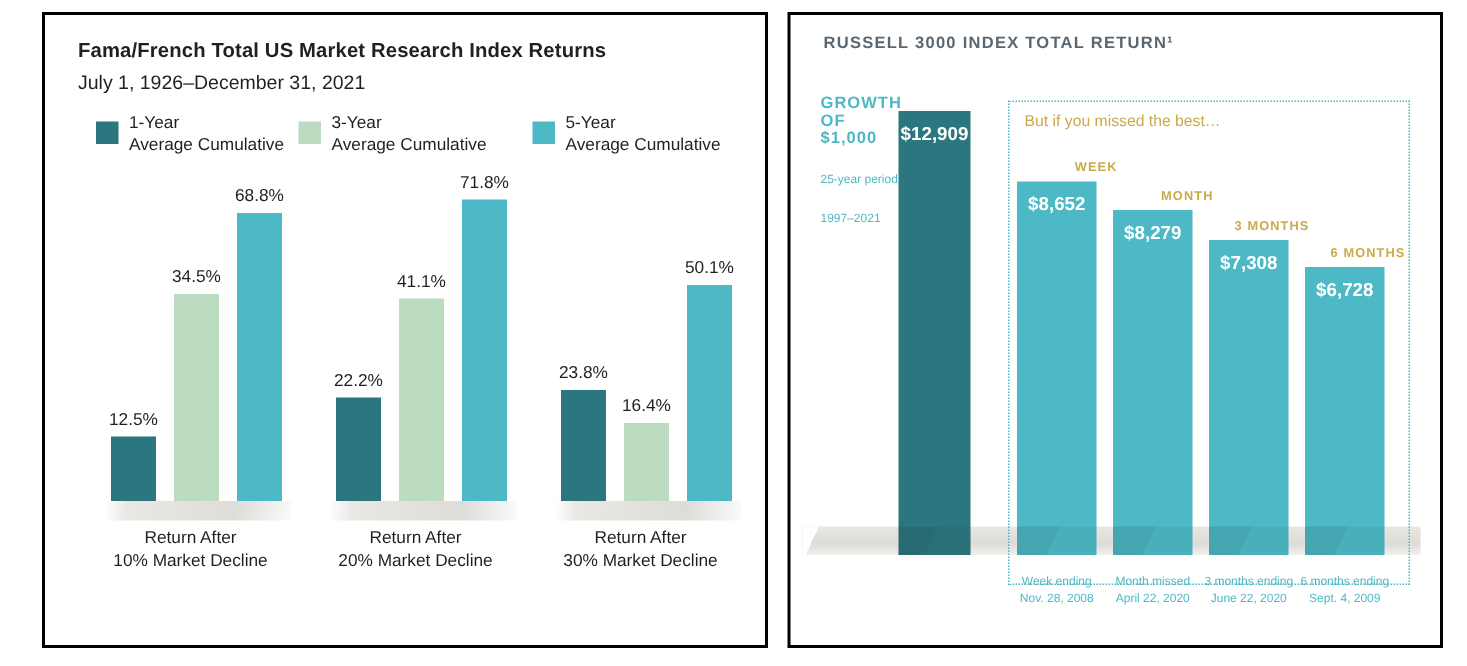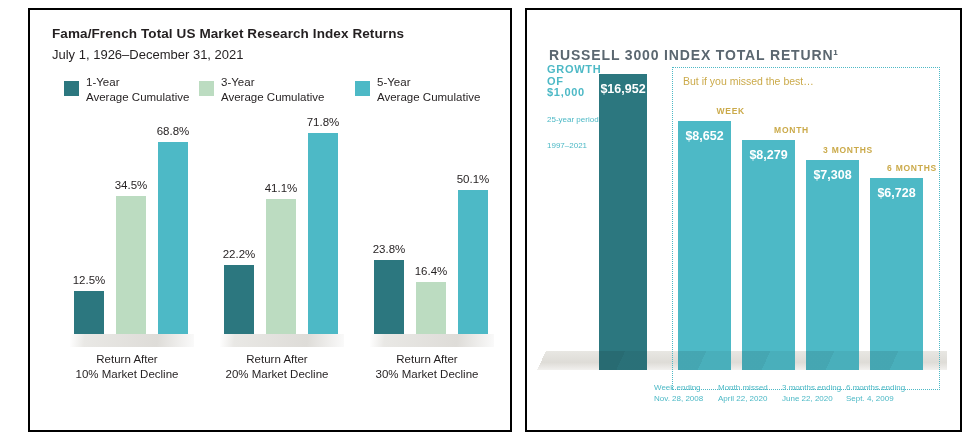--- a/index.html
+++ b/index.html
@@ -34,22 +34,22 @@
   .bar .fill{position:absolute;left:0;right:0;bottom:0;top:0;}
   .bar.b0 .fill{background:#2c777f;}
   .bar.b1 .fill{background:#bcdcc1;}
   .bar.b2 .fill{background:#4db9c6;}
   .bar.b0{left:22px;} .bar.b1{left:64px;} .bar.b2{left:106px;}
 
   .xlab{position:absolute;top:342px;width:150px;text-align:center;font-size:11.5px;line-height:14.5px;color:#231f20;}
   #xl0{left:22px;} #xl1{left:172px;} #xl2{left:322px;}
 
   
-  .rc-title{position:absolute;left:22px;top:13px;font-size:14px;font-weight:bold;color:#5b6770;
-            letter-spacing:.85px;white-space:nowrap;margin-top:24px;}
+  .rc-title{position:absolute;left:22px;top:13px;font-size:11px;font-weight:bold;color:#5b6770;
+            letter-spacing:.85px;white-space:nowrap;}
 
   .growth-lbl{position:absolute;left:20px;top:54px;width:55px;}
   .growth-lbl .g1{font-size:11px;font-weight:bold;color:#4db9c6;letter-spacing:.7px;line-height:11.5px;}
   .growth-lbl .g2{font-size:8px;color:#4db9c6;line-height:10.5px;margin-top:16px;}
 
   .dotbox{position:absolute;left:145px;top:57px;width:268px;height:323px;
           border:1px dotted #4db9c6;box-sizing:border-box;}
   .dotbox-cap{position:absolute;left:156px;top:65px;font-size:10.5px;color:#cbaa4a;white-space:nowrap;}
 
   .rplot{position:absolute;left:0;top:0;width:433px;height:420px;}
@@ -57,21 +57,21 @@
          background:linear-gradient(180deg,#e8e7e3 0%,#dedcd7 60%,#f1f0ee 100%);}
   .rband:after{content:"";position:absolute;left:0;top:0;width:14px;height:19px;
          background:linear-gradient(115deg,#fff 0 48%,rgba(255,255,255,0) 48%);}
 
   .rbar{position:absolute;bottom:null;}
   .rbar .rfill{position:absolute;left:0;right:0;top:0;bottom:0;}
   .rbar .rcap{position:absolute;left:0;right:0;top:8px;text-align:center;font-size:12.5px;
               font-weight:bold;color:#fff;white-space:nowrap;}
   .rbar .rkick{position:absolute;left:-14px;right:-14px;bottom:100%;margin-bottom:5px;text-align:right;
                font-size:8.5px;font-weight:bold;color:#cbaa4a;letter-spacing:.75px;white-space:nowrap;}
-  .rbar .rfoot{position:absolute;left:-24px;right:-24px;top:100%;margin-top:13px;
+  .rbar .rfoot{position:absolute;left:-24px;right:-24px;top:100%;margin-top:13px;text-align:center;
                font-size:8px;line-height:10.5px;color:#4db9c6;white-space:nowrap;}
   .rbar.dark .rfill{background:#2c777f;}
   .rbar.lite .rfill{background:#4db9c6;}
   .rbar .rshade{position:absolute;left:0;right:0;bottom:0;height:19px;
                 background:linear-gradient(115deg,rgba(0,0,0,.10) 0 46%,rgba(0,0,0,.055) 46%);}
 </style>
 </head>
 <body>
 
 <div class="panel" id="panel-left">
@@ -181,21 +181,21 @@
 
   <div class="rplot">
 
     <div class="rband"></div>
     <div class="dotbox"></div>
     <div class="dotbox-cap">But if you missed the best…</div>
 
     <div class="rbar dark" style="left:72px;top:64px;width:48px;height:296px;">
       <span class="rfill"></span>
       <span class="rshade"></span>
-      <span class="rcap">$16,952</span>
+      <span class="rcap">$12,909</span>
     </div>
 
     <div class="rbar lite" style="left:151px;top:111px;width:53px;height:249px;">
       <span class="rfill"></span>
       <span class="rshade"></span>
       <span class="rkick">WEEK</span>
       <span class="rcap">$8,652</span>
       <span class="rfoot">
         <span>Week ending</span><br>
         <span>Nov. 28, 2008</span>

